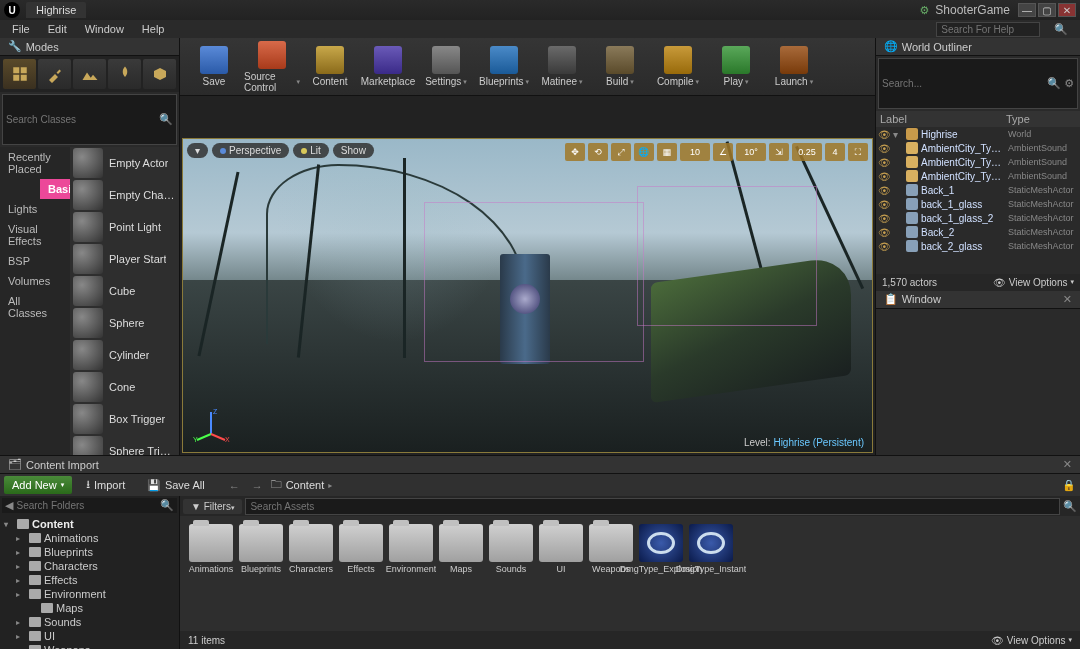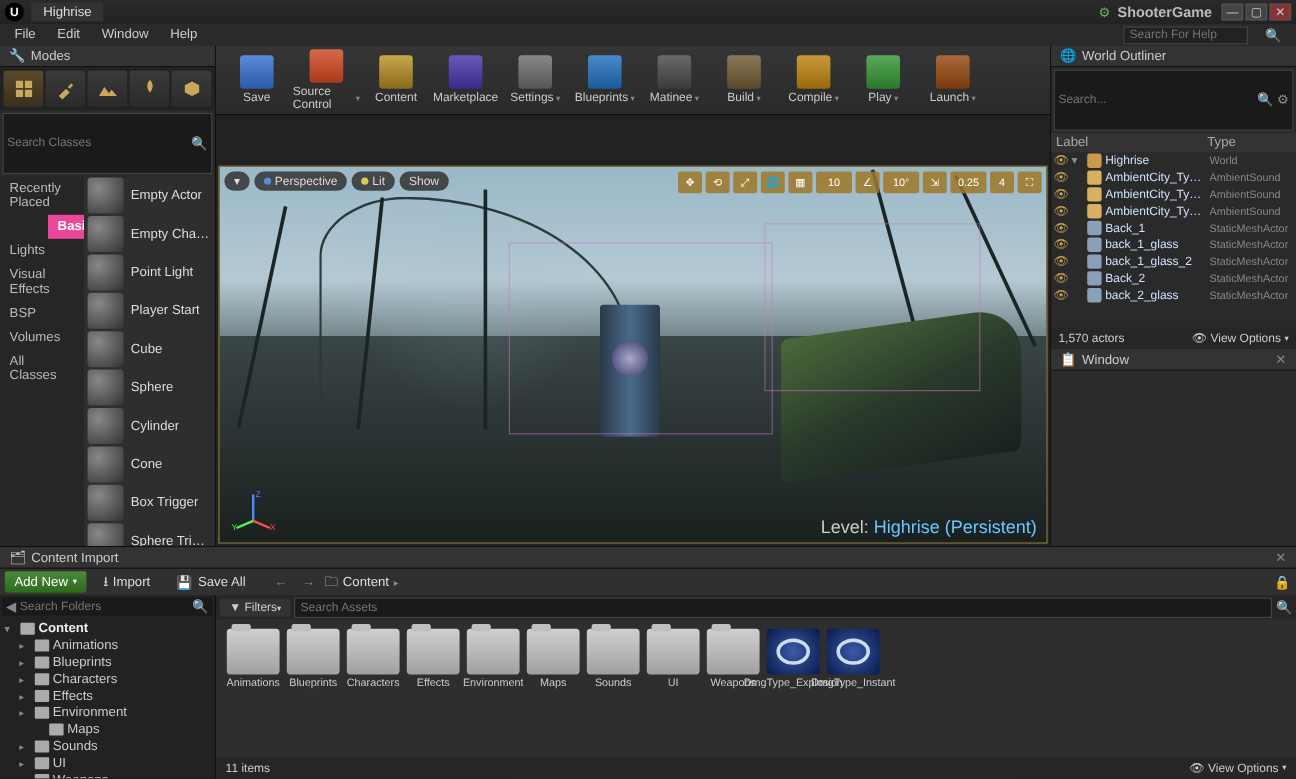--- a/index.html
+++ b/index.html
@@ -2,21 +2,21 @@
 <html><head>
 <meta charset="utf-8">
 <style>
   * { margin: 0; padding: 0; box-sizing: border-box; font-family: "Segoe UI", Tahoma, sans-serif; }
   body { background: #1a1a1a; color: #ccc; font-size: 11px; width: 1080px; height: 649px; overflow: hidden; display: flex; flex-direction: column; }
   
   .titlebar { height: 20px; background: linear-gradient(#2a2a2a,#222); display: flex; align-items: center; padding: 0 4px; }
   .titlebar .logo { width:16px;height:16px;background:#000;border-radius:50%;display:flex;align-items:center;justify-content:center;color:#fff;font-weight:bold;font-size:10px;margin-right:6px;}
   .titlebar .tab { background:#333;padding:2px 10px;border-radius:2px 2px 0 0;font-size:11px;color:#ddd;}
   .titlebar .spacer { flex:1; }
-  .titlebar .proj { color:#bbb; font-size:12px; margin-right:6px;font-weight:bold;}
+  .titlebar .proj { color:#bbb; font-size:12px; margin-right:6px;}
   .titlebar .winbtn { width:18px;height:14px;background:#444;margin-left:2px;border:1px solid #555;display:flex;align-items:center;justify-content:center;font-size:10px;cursor:pointer;}
   .titlebar .winbtn:last-child{background:#833;}
   .searchhelp{ background:#222;border:1px solid #444;color:#888;font-size:10px;padding:1px 4px;width:104px;height:15px;margin-right:4px;}
   
   .menubar { height:18px;background:#2a2a2a;display:flex;align-items:center;padding:0 4px;gap:2px;}
   .menubar span{ padding:2px 8px;cursor:pointer;font-size:11px;}
   
   .mainrow{ display:flex;height:417px;}
   
   .modes{ width:180px;background:#2a2a2a;display:flex;flex-direction:column;border-right:1px solid #111;}
@@ -46,21 +46,21 @@
   .toolbtn .ticon{width:28px;height:28px;border-radius:3px;display:flex;align-items:center;justify-content:center;}
   .toolbtn .tlabel{font-size:10px;color:#ccc;margin-top:2px;display:flex;align-items:center;gap:2px;}
   .toolbtn .caret{font-size:7px;color:#888;}
   .viewport{flex:1;position:relative;background:linear-gradient(180deg,#9ab8c8 0%,#b5c9d4 30%,#4a5c5c 55%,#2a3030 100%);margin:2px;border:1px solid #8a7a3a;overflow:hidden;}
   .vp-overlay{position:absolute;top:4px;left:4px;display:flex;gap:4px;}
   .vp-pill{background:rgba(50,50,50,.85);padding:2px 8px;border-radius:9px;font-size:10px;color:#ddd;display:flex;align-items:center;gap:3px;cursor:pointer;}
   .vp-pill .dot{width:6px;height:6px;border-radius:50%;background:#5a8ad8;}
   .vp-topright{position:absolute;top:4px;right:4px;display:flex;gap:3px;}
   .vp-sq{width:20px;height:18px;background:rgba(160,120,40,.85);border-radius:2px;font-size:9px;color:#fff;display:flex;align-items:center;justify-content:center;cursor:pointer;}
   .vp-num{min-width:30px;padding:0 4px;}
-  .vp-level{position:absolute;bottom:4px;right:8px;font-size:15px;color:#ccc;}
+  .vp-level{position:absolute;bottom:4px;right:8px;font-size:10px;color:#ccc;}
   .vp-level .lvl{color:#6ac8ff;}
   .vp-axis{position:absolute;bottom:8px;left:8px;width:40px;height:40px;}
   
   .scene{position:absolute;inset:0;}
   .floor{position:absolute;bottom:0;left:0;right:0;height:55%;background:linear-gradient(180deg,#3a4545 0%,#1a2020 100%);}
   .pillar{position:absolute;bottom:28%;left:46%;width:50px;height:110px;background:linear-gradient(90deg,#2a3a4a,#4a6a8a,#2a3a4a);border-radius:3px;}
   .pillar::after{content:"";position:absolute;top:30px;left:10px;width:30px;height:30px;border-radius:50%;background:radial-gradient(circle,#aac,#336);}
   .dome{position:absolute;top:8%;left:12%;width:260px;height:180px;border:2px solid #2a3a3a;border-radius:50% 130% 0 0;border-bottom:none;background:radial-gradient(ellipse at top,rgba(160,190,200,.3),transparent 70%);}
   .strut{position:absolute;background:#1a2525;}
   .wirebox{position:absolute;border:1px solid rgba(200,120,200,.5);}

